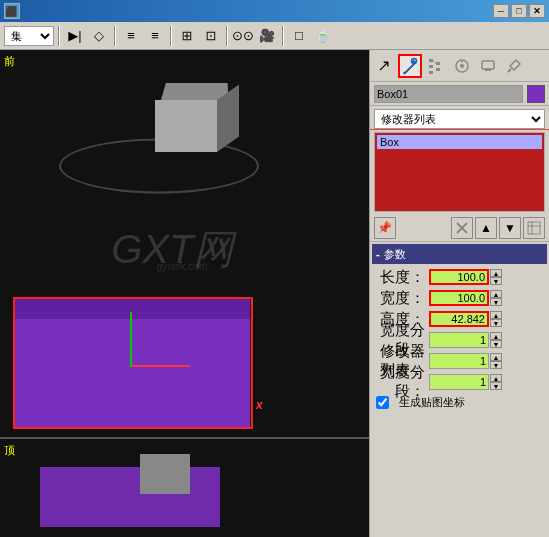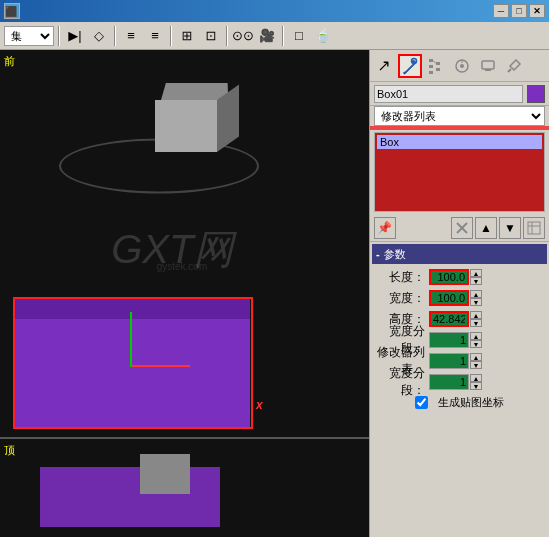--- a/index.html
+++ b/index.html
@@ -165,38 +165,38 @@
       height: 24px;
       display: flex;
       align-items: center;
       padding: 0 4px;
       gap: 4px;
       border-bottom: 1px solid #aaa;
     }
     .obj-name-input {
       flex: 1;
       height: 18px;
-      background: #e5e5e5;
+      background: #a3a3a3;
       border: 1px solid #999;
       padding: 0 2px;
       font-size: 11px;
     }
     .color-swatch {
       width: 18px; height: 18px;
       background: #7b2fbe;
       border: 1px solid #555;
     }
 
     
     .modifier-row {
       height: 24px;
       display: flex;
       align-items: flex-end;
       padding: 0 4px;
-      border-bottom: 4px solid #ef4444;
+      border-bottom: 1px solid #ef4444;
     }
     .modifier-select {
       flex: 1;
       height: 20px;
       background: white;
       border: 1px solid #999;
       font-size: 11px;
       padding: 0 2px;
     }
 
@@ -256,33 +256,33 @@
     }
     .param-row {
       display: flex;
       align-items: center;
       height: 20px;
       margin-bottom: 1px;
       padding: 0 2px;
     }
     .param-label {
       width: 55px;
-      font-size: 12px;
+      font-size: 15px;
       text-align: right;
       padding-right: 4px;
     }
     .param-input-wrap {
       display: flex;
       align-items: center;
       flex: 1;
     }
     .param-input {
-      width: 40px;
+      width: 60px;
       height: 16px;
-      background: #15803d;
+      background: #bef264;
       border: 1px solid #999;
       font-size: 11px;
       padding: 0 2px;
       text-align: right;
     }
     .param-input.highlighted {
       border: 2px solid #ff0000;
     }
     .spin-btns {
       display: flex;
@@ -300,21 +300,20 @@
     }
 
     
     .check-row {
       display: flex;
       align-items: center;
       height: 18px;
       padding: 0 4px;
       gap: 8px;
       margin-bottom: 1px;
-      justify-content: center;
     }
     .check-label {
       font-size: 11px;
     }
     .bottom-viewport-label {
       position: absolute;
       top: 4px; left: 4px;
       color: #ffff00;
       font-size: 11px;
     }

